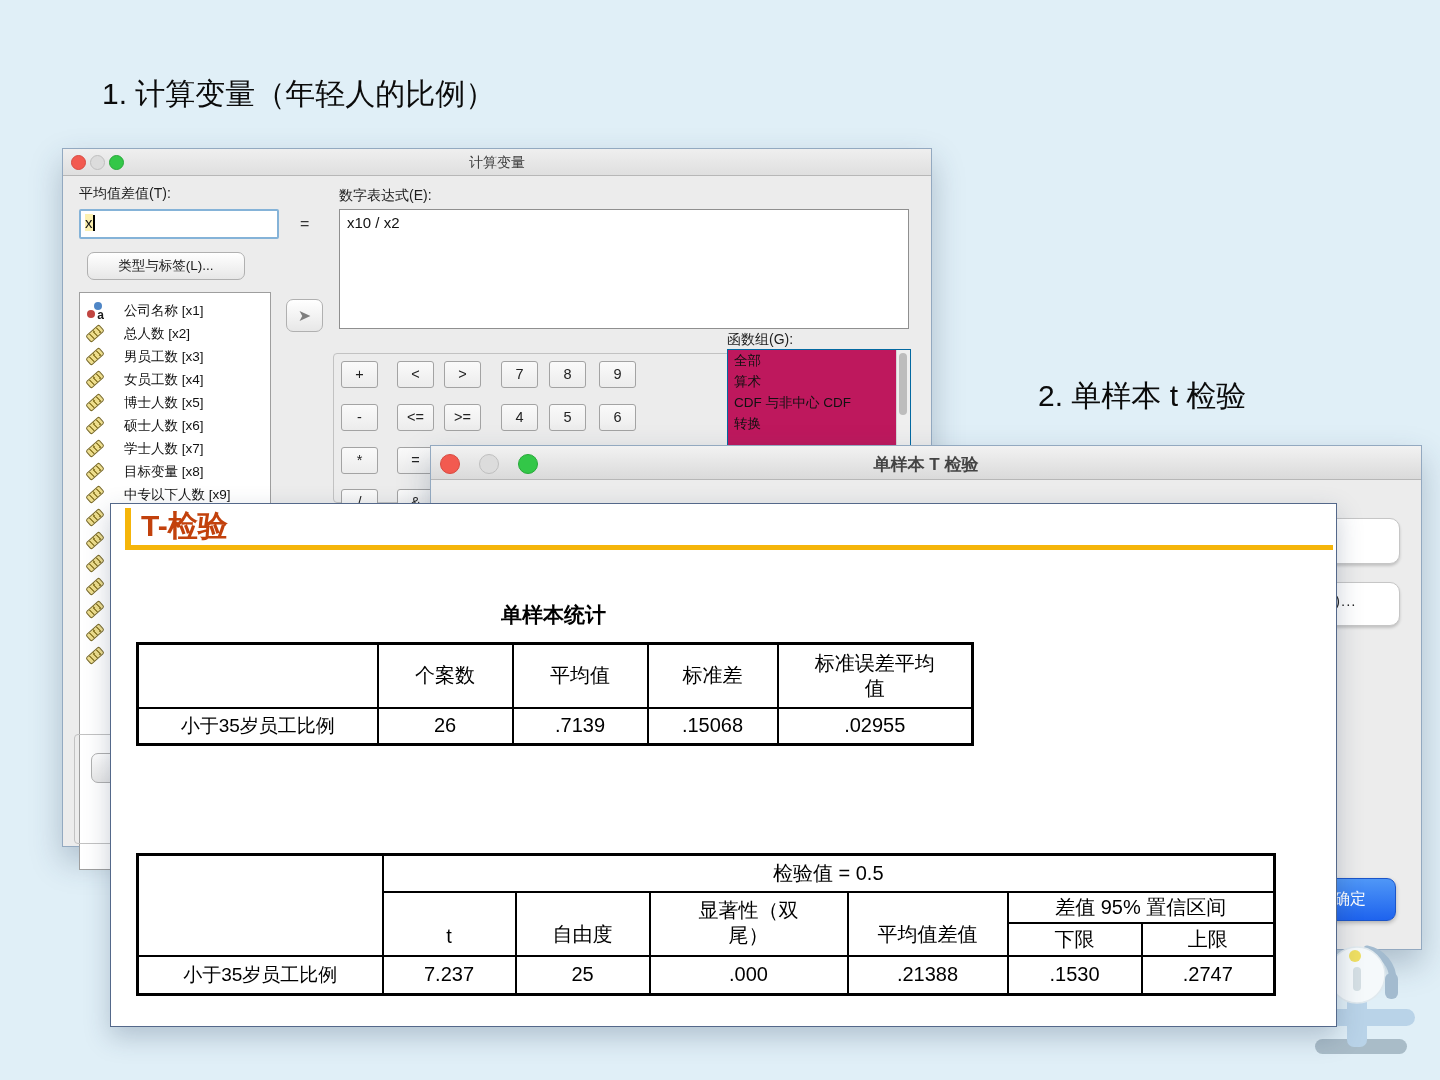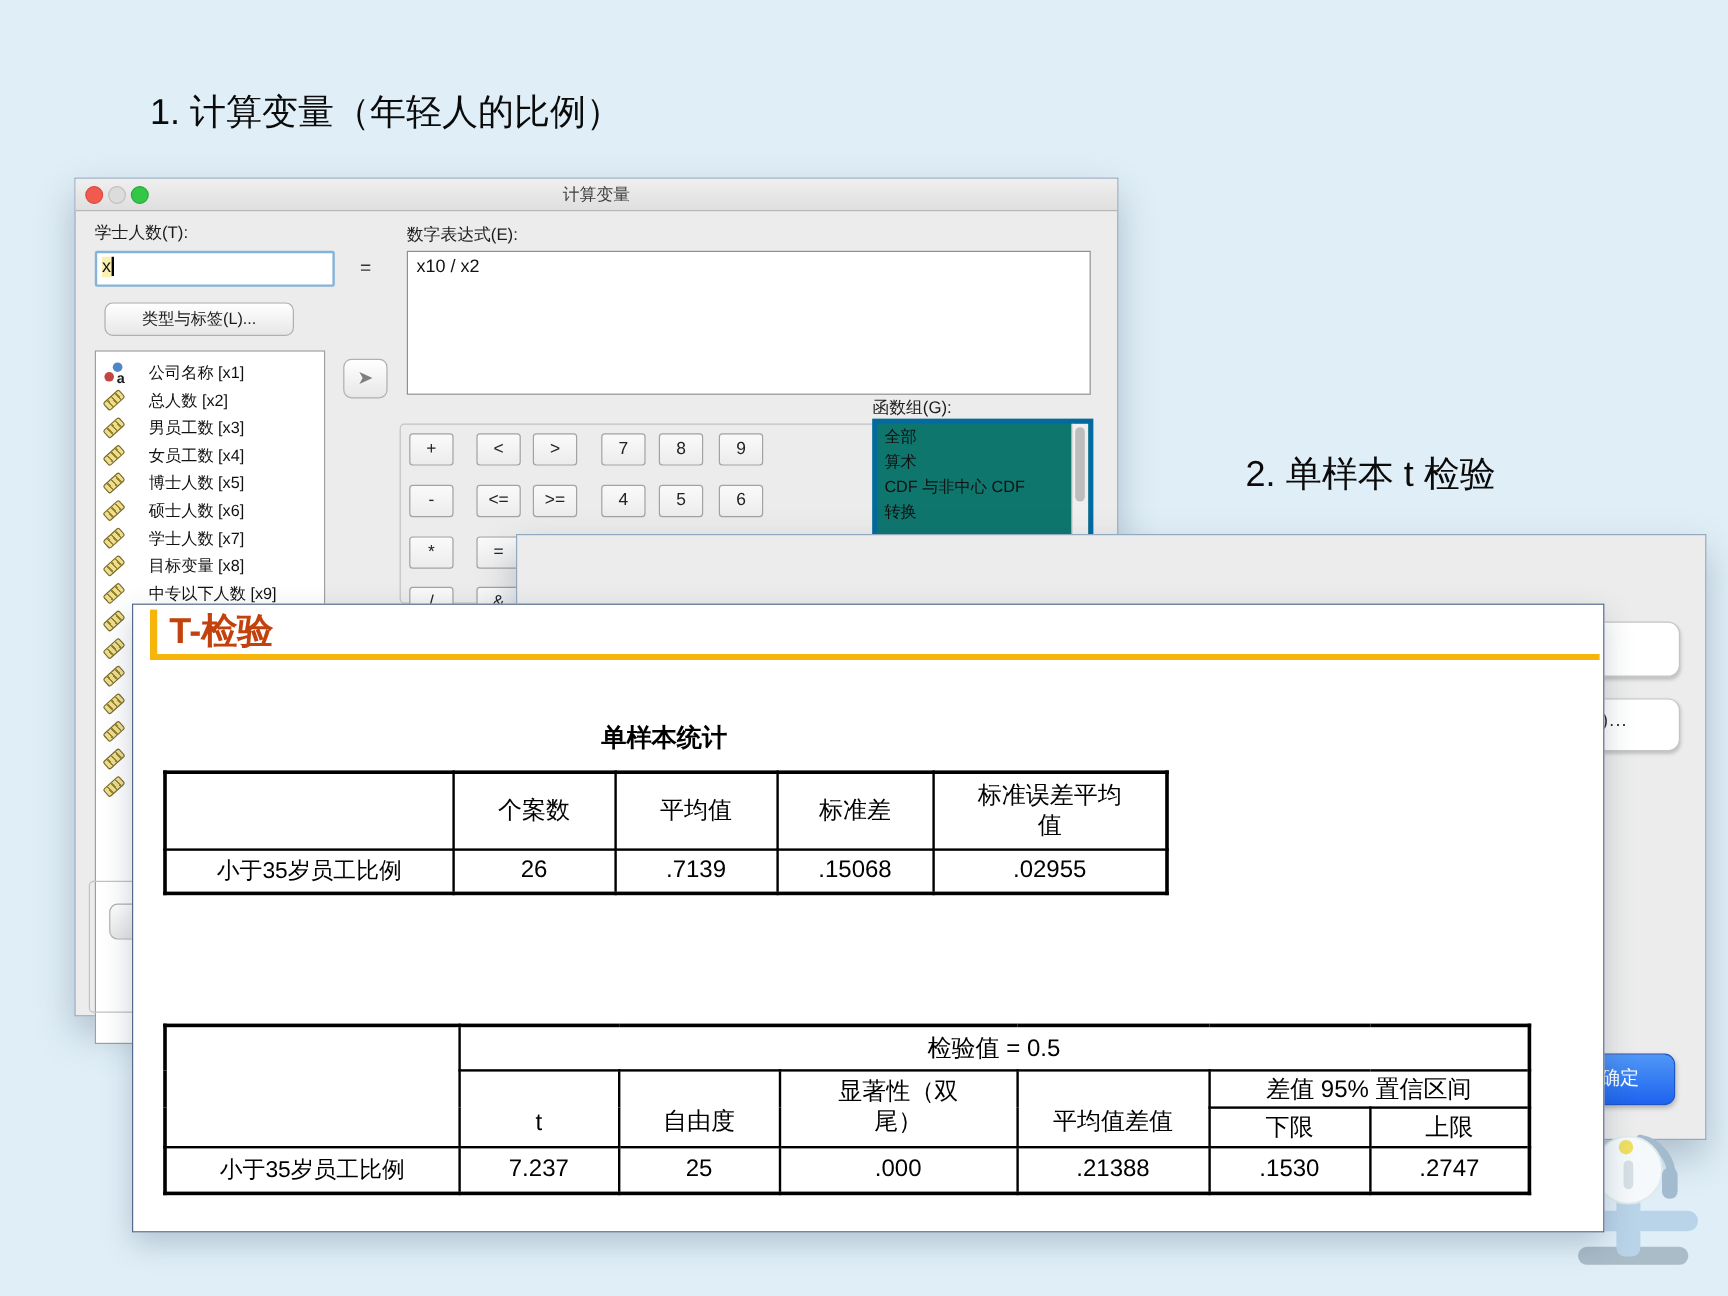--- a/index.html
+++ b/index.html
@@ -5,21 +5,21 @@
   html,body{margin:0;padding:0;background:#c9dbe6;}
   .slide{
     position:relative;width:1440px;height:1080px;overflow:hidden;
     background:#e0eff7;
     font-family:"Liberation Sans","DejaVu Sans",sans-serif;
     color:#111;
   }
 
   
   .slide-title{position:absolute;font-size:30px;line-height:1.3;color:#0b0b0b;z-index:6;}
-  .title1{left:125px;top:74px;width:400px;}
+  .title1{left:102px;top:74px;width:400px;}
   .title2{left:998px;top:376px;white-space:nowrap;margin-left:40px;}
 
   
   .win{position:absolute;background:#ececec;border:1px solid #93a9c0;
        box-shadow:0 14px 30px rgba(40,60,90,.28);}
   .titlebar{position:absolute;left:0;top:0;right:0;
        background:linear-gradient(#efefef,#dfdfdf);border-bottom:1px solid #b7b7b7;}
   .wtitle{position:absolute;left:0;right:0;text-align:center;color:#3c3c3c;}
   .tl{position:absolute;border-radius:50%;}
   .tl.red{background:#f25a50;border:1px solid #d84а40;border:1px solid #d84a40;}
@@ -67,21 +67,21 @@
   .expr-box{position:absolute;left:276px;top:60px;width:570px;height:120px;
        background:#fff;border:1px solid #8f8f8f;box-sizing:border-box;
        font-size:15px;padding:4px 7px;}
   .keypad-frame{position:absolute;left:270px;top:204px;width:498px;height:148px;
        border:1px solid #c2c2c2;border-radius:4px;}
   .kbtn{position:absolute;width:37px;height:27px;font-size:14.5px;line-height:25px;
        background:linear-gradient(#fafafa,#ececec);border:1px solid #a3a3a3;
        border-radius:3px;text-align:center;box-sizing:border-box;color:#222;}
 
   .fnlist{position:absolute;left:664px;top:200px;width:184px;height:104px;
-       background:#0f766e;border:4px solid #0369a1;box-sizing:border-box;
+       background:#be185d;border:1px solid #0369a1;box-sizing:border-box;
        font-size:13.5px;overflow:hidden;}
   .fn-item{padding:2px 6px 1px 6px;white-space:nowrap;}
   .fn-scrollbar{position:absolute;right:0;top:0;bottom:0;width:13px;
        background:#efefef;border-left:1px solid #d5d5d5;}
   .fn-thumb{position:absolute;left:2px;top:3px;width:8px;height:62px;
        background:#bdbdbd;border-radius:5px;}
 
   .groupbox-frag{position:absolute;left:11px;top:585px;width:160px;height:108px;
        border:1px solid #c2c2c2;border-radius:4px;}
   .btn-frag-small{position:absolute;left:28px;top:604px;width:36px;height:30px;}
@@ -145,21 +145,21 @@
   <div class="slide-title title2">2. 单样本 t 检验</div>
 
   <section class="win compute">
     <header class="titlebar">
       <span class="tl red"></span>
       <span class="tl gray"></span>
       <span class="tl green"></span>
       <span class="wtitle">计算变量</span>
     </header>
 
-    <span class="fldlabel" style="left:16px;top:36px;">学士人数(T):</span>
+    <span class="fldlabel" style="left:16px;top:36px;">平均值差值(T):</span>
     <div class="target-input"><span class="hl">x</span><span class="caret"></span></div>
     <span class="eq-sign">=</span>
     <div class="btn btn-typelabel">类型与标签(L)...</div>
 
     <div class="varlist">
       <div class="var-row">
           <span class="icon-nominal"></span>
           <span class="vname">公司名称 [x1]</span>
         </div>
       <div class="var-row">
@@ -249,20 +249,26 @@
       <div class="fn-scrollbar">
           <div class="fn-thumb"></div>
         </div>
     </div>
 
     <div class="groupbox-frag"></div>
     <div class="btn btn-frag-small"></div>
   </section>
 
   <section class="win ttest">
+    <header class="titlebar">
+      <span class="tl red"></span>
+      <span class="tl gray"></span>
+      <span class="tl green"></span>
+      <span class="wtitle">单样本 T 检验</span>
+    </header>
     <div class="side-btn side-btn1"></div>
     <div class="side-btn side-btn2">
       <span class="frag">)...</span>
     </div>
     <div class="btn-ok">确定</div>
   </section>
 
   <div class="mascot">
     <svg width="130" height="120" viewBox="0 0 130 120">
       <rect x="10" y="96" width="92" height="15" rx="7.5" fill="#a9bcc8"></rect>

